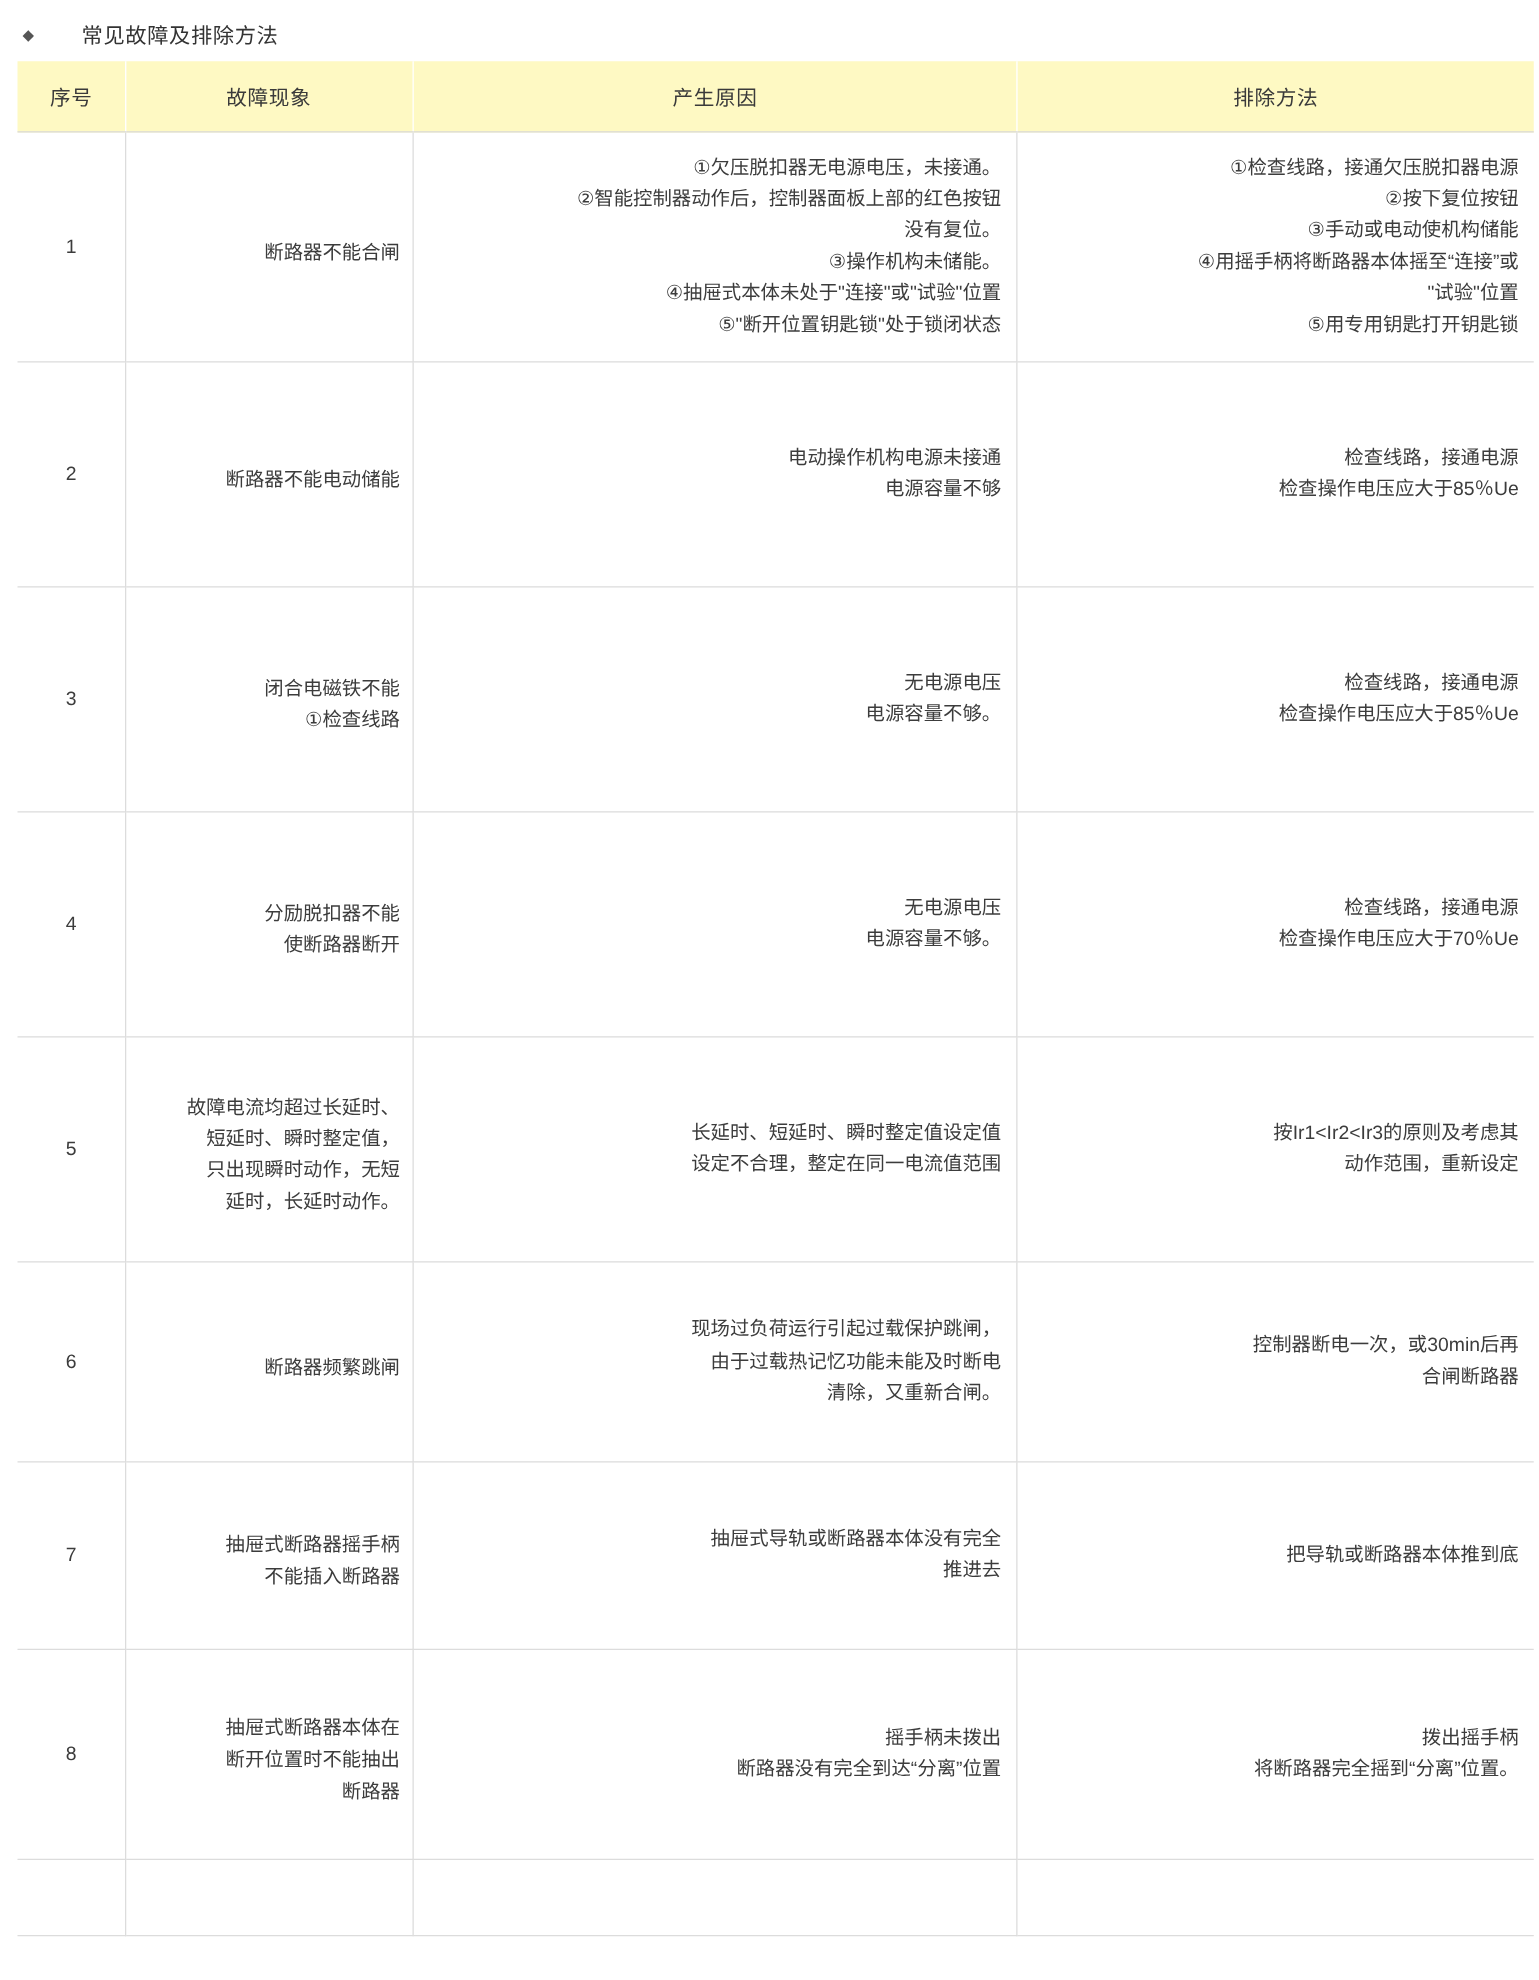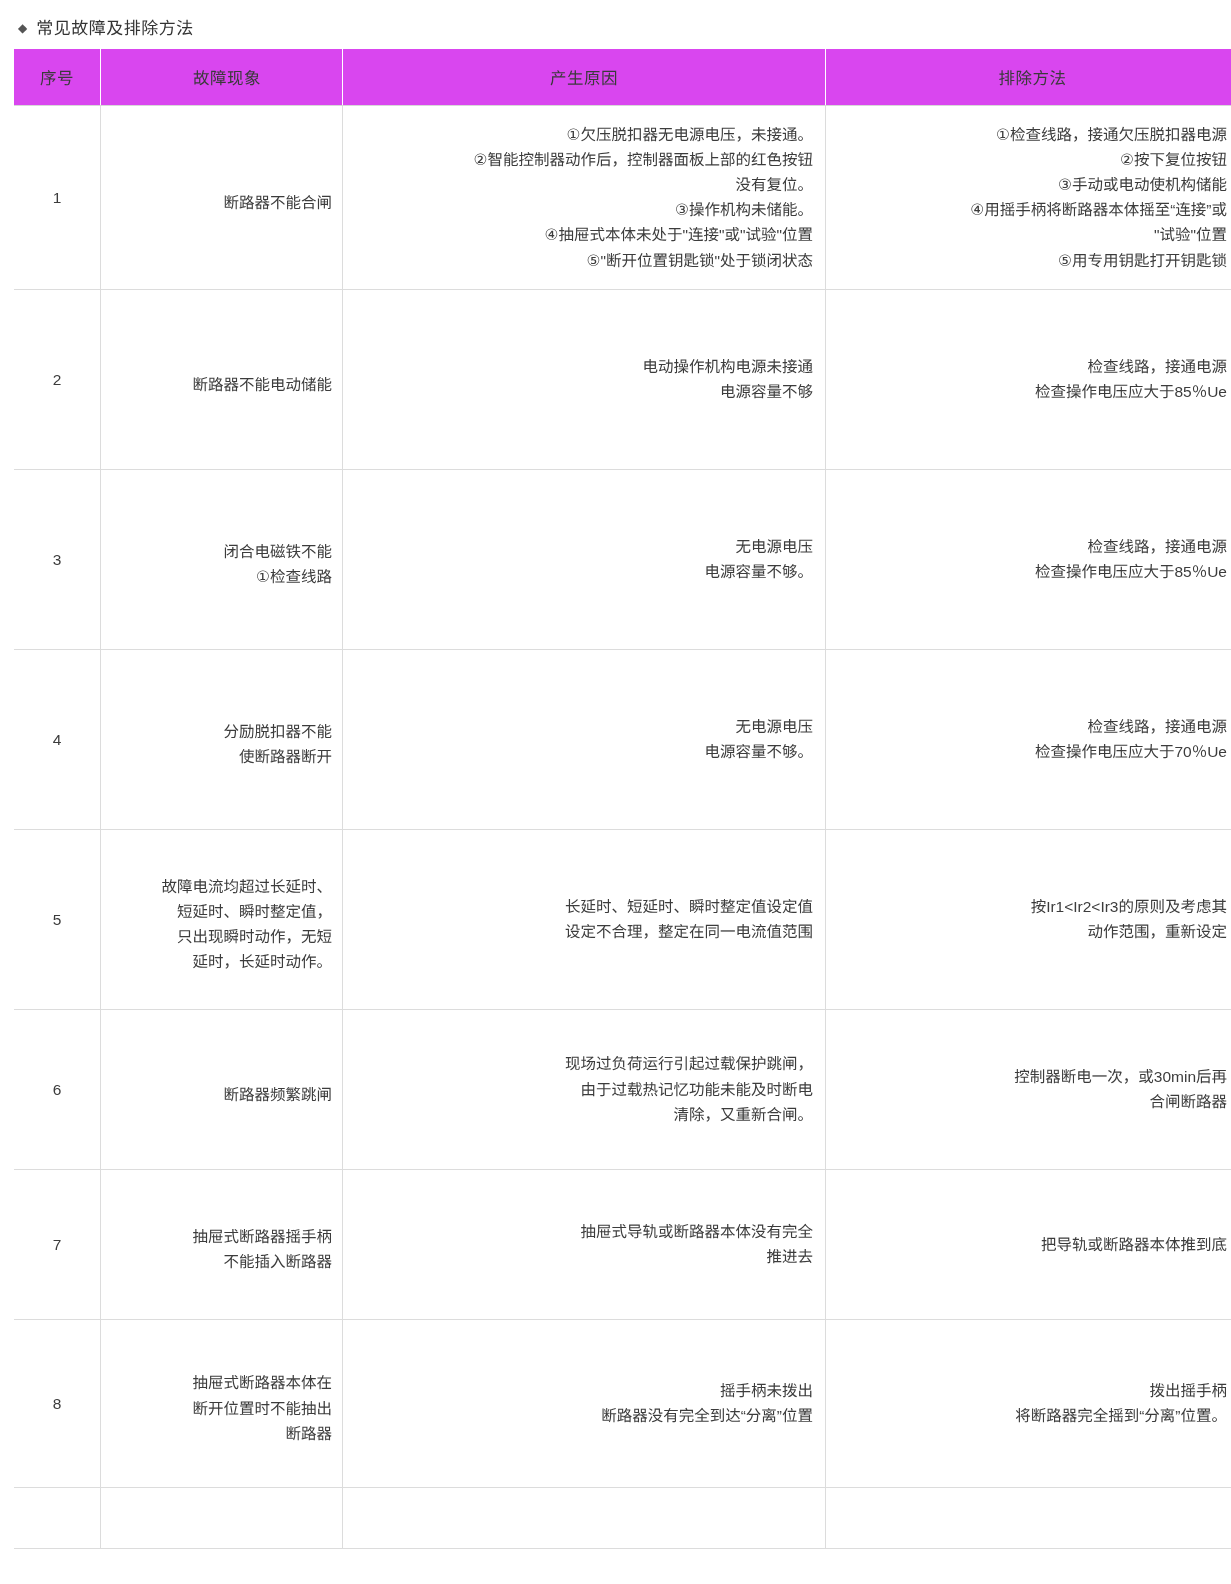--- a/index.html
+++ b/index.html
@@ -29,28 +29,29 @@
     color: #555555;
     font-size: 12px;
     line-height: 1;
     display: inline-block;
     transform: translateY(1px);
   }
   .section-heading-text {
     font-size: 17px;
     color: #333333;
     letter-spacing: 0.5px;
+    margin-left: 29px;
   }
   table.fault-table {
     width: 1203px;
     border-collapse: collapse;
     table-layout: fixed;
   }
   table.fault-table thead th {
-    background: #d946ef;
+    background: #fef9c3;
     font-weight: normal;
     font-size: 16.5px;
     color: #3a3a3a;
     height: 54px;
     border-right: 1px solid #ffffff;
     border-bottom: 1px solid #d8d8d8;
     text-align: center;
     vertical-align: middle;
     letter-spacing: 0.5px;
   }
@@ -70,21 +71,21 @@
   table.fault-table td:last-child {
     border-right: none;
   }
   .col-no {
     width: 84px;
     text-align: center;
     font-size: 16px;
   }
   .col-phenomenon {
     width: 228px;
-    padding-left: 12px;
+    padding-left: 0;
   }
   .col-cause {
     width: 480px;
   }
   .col-remedy {
     width: 411px;
   }
   .cell-inner {
     padding-left: 0;
     text-align: right;

